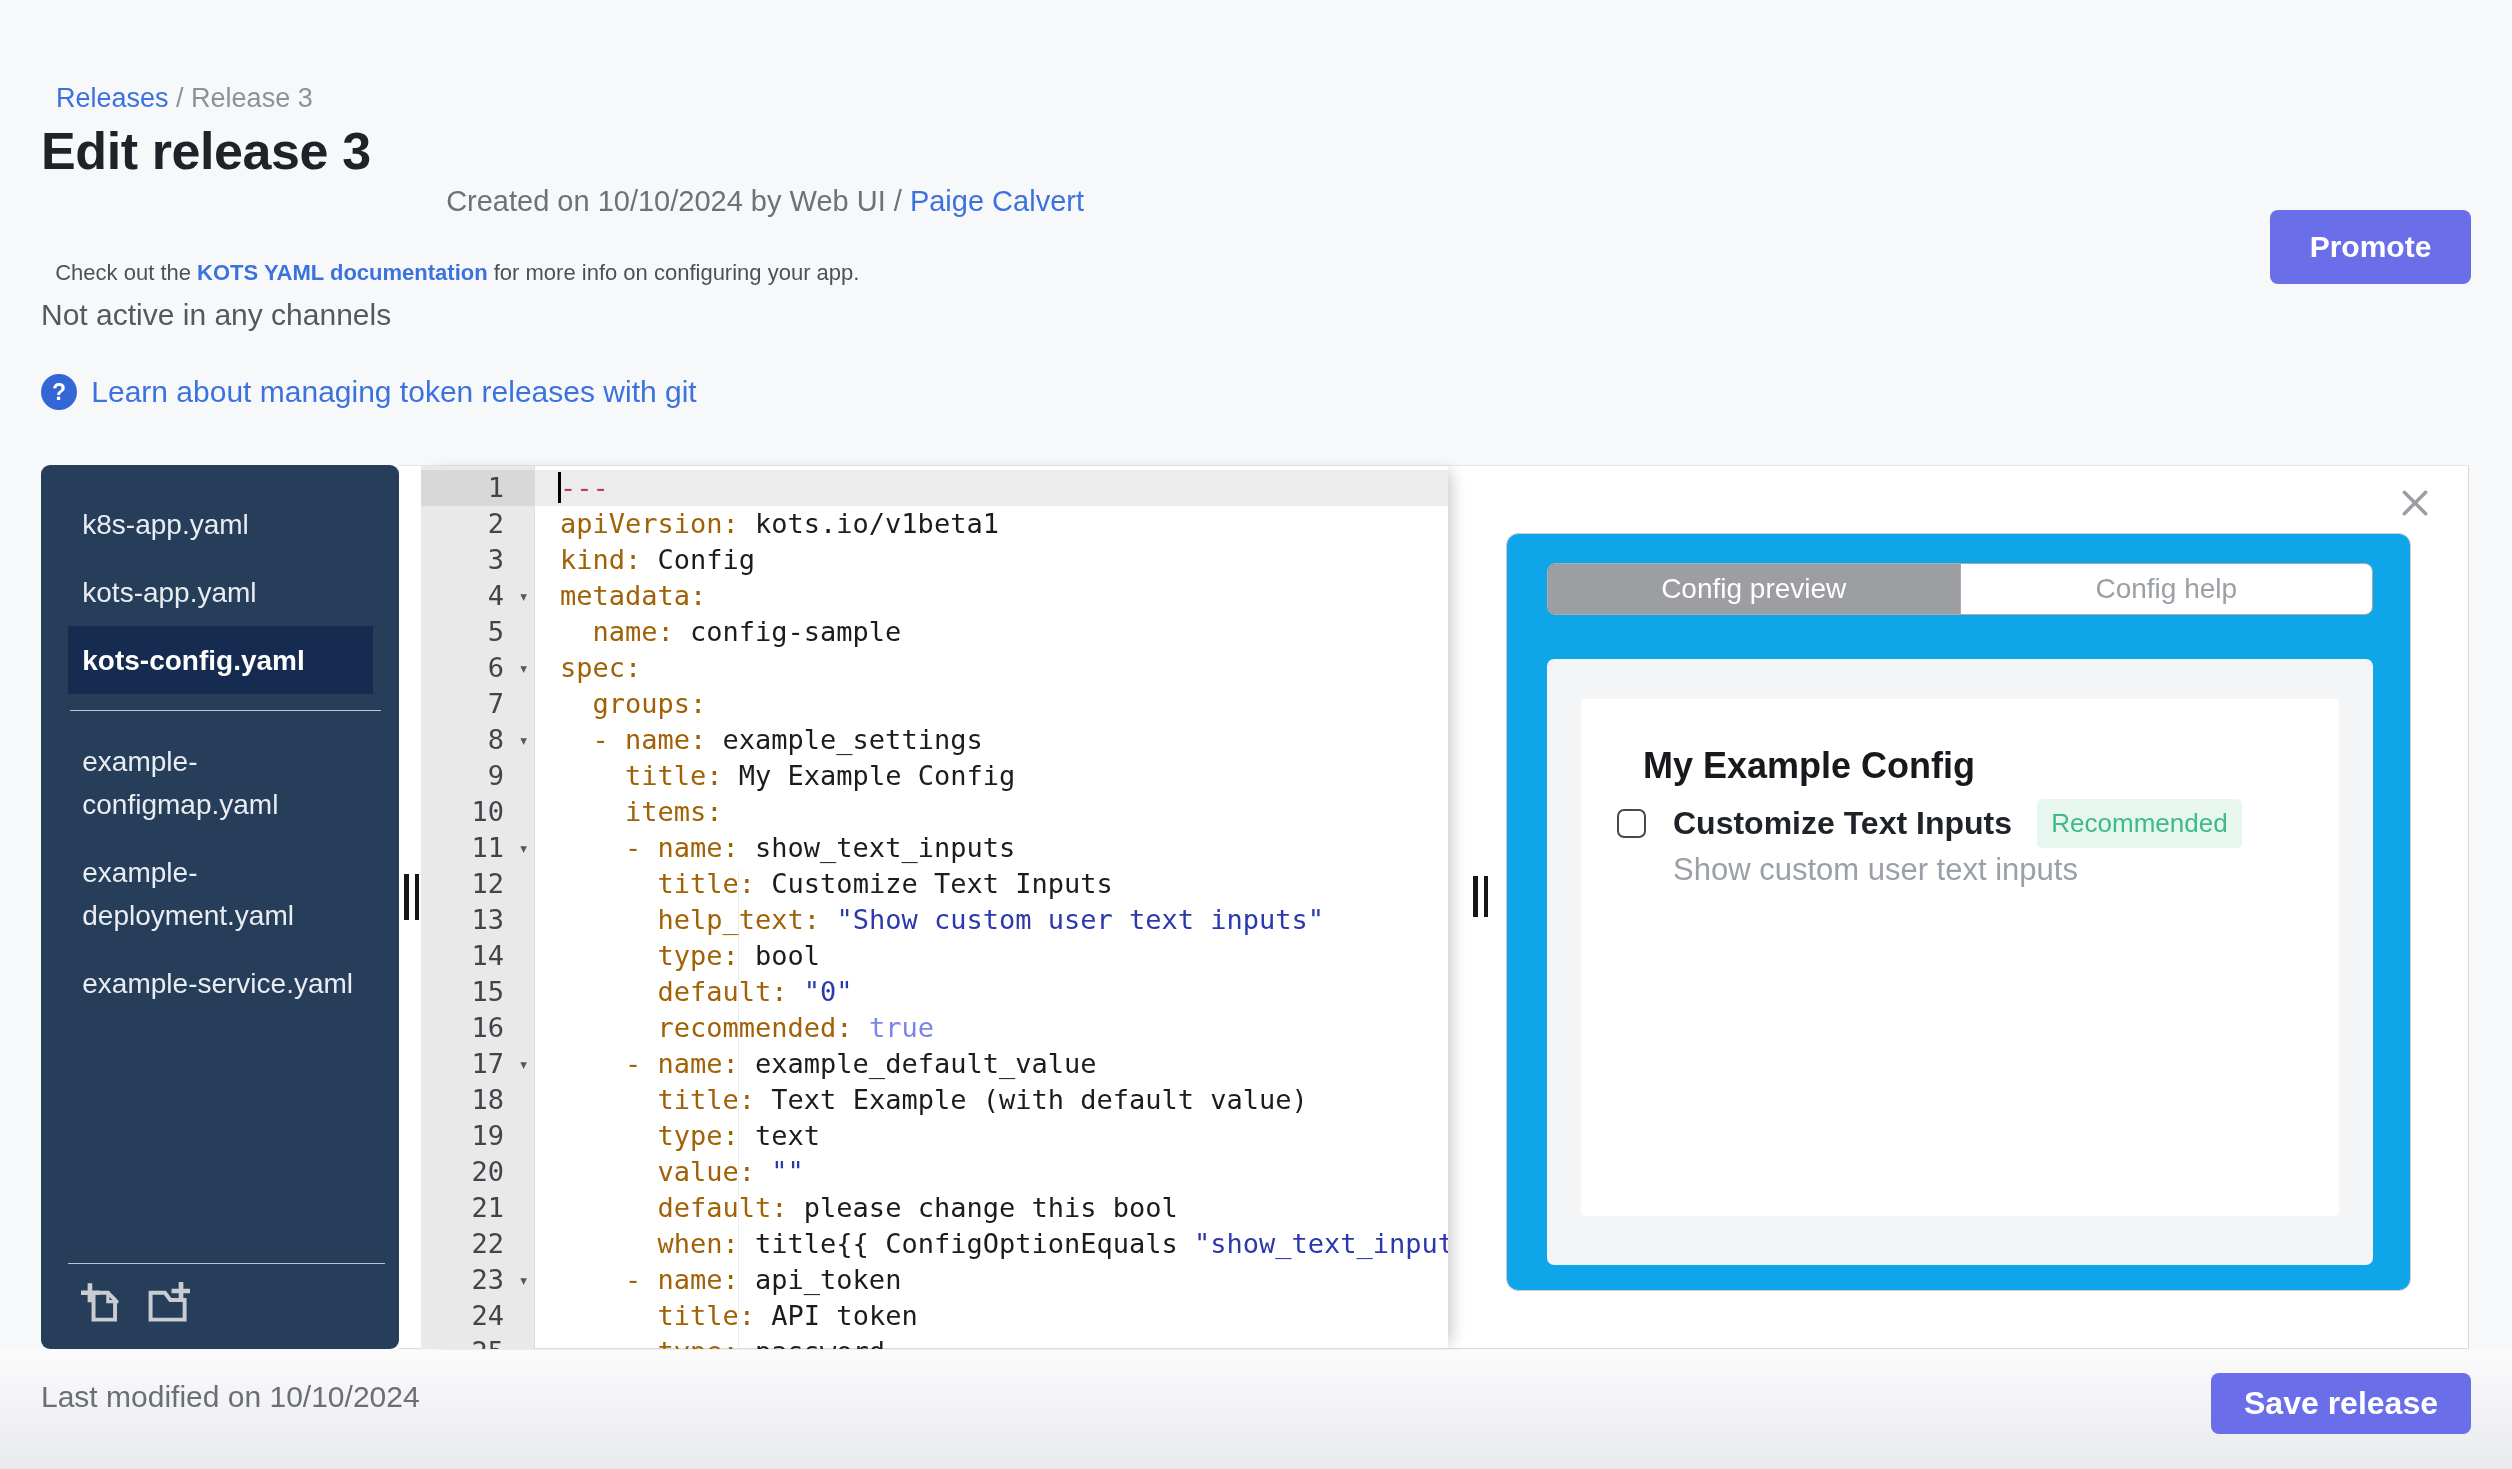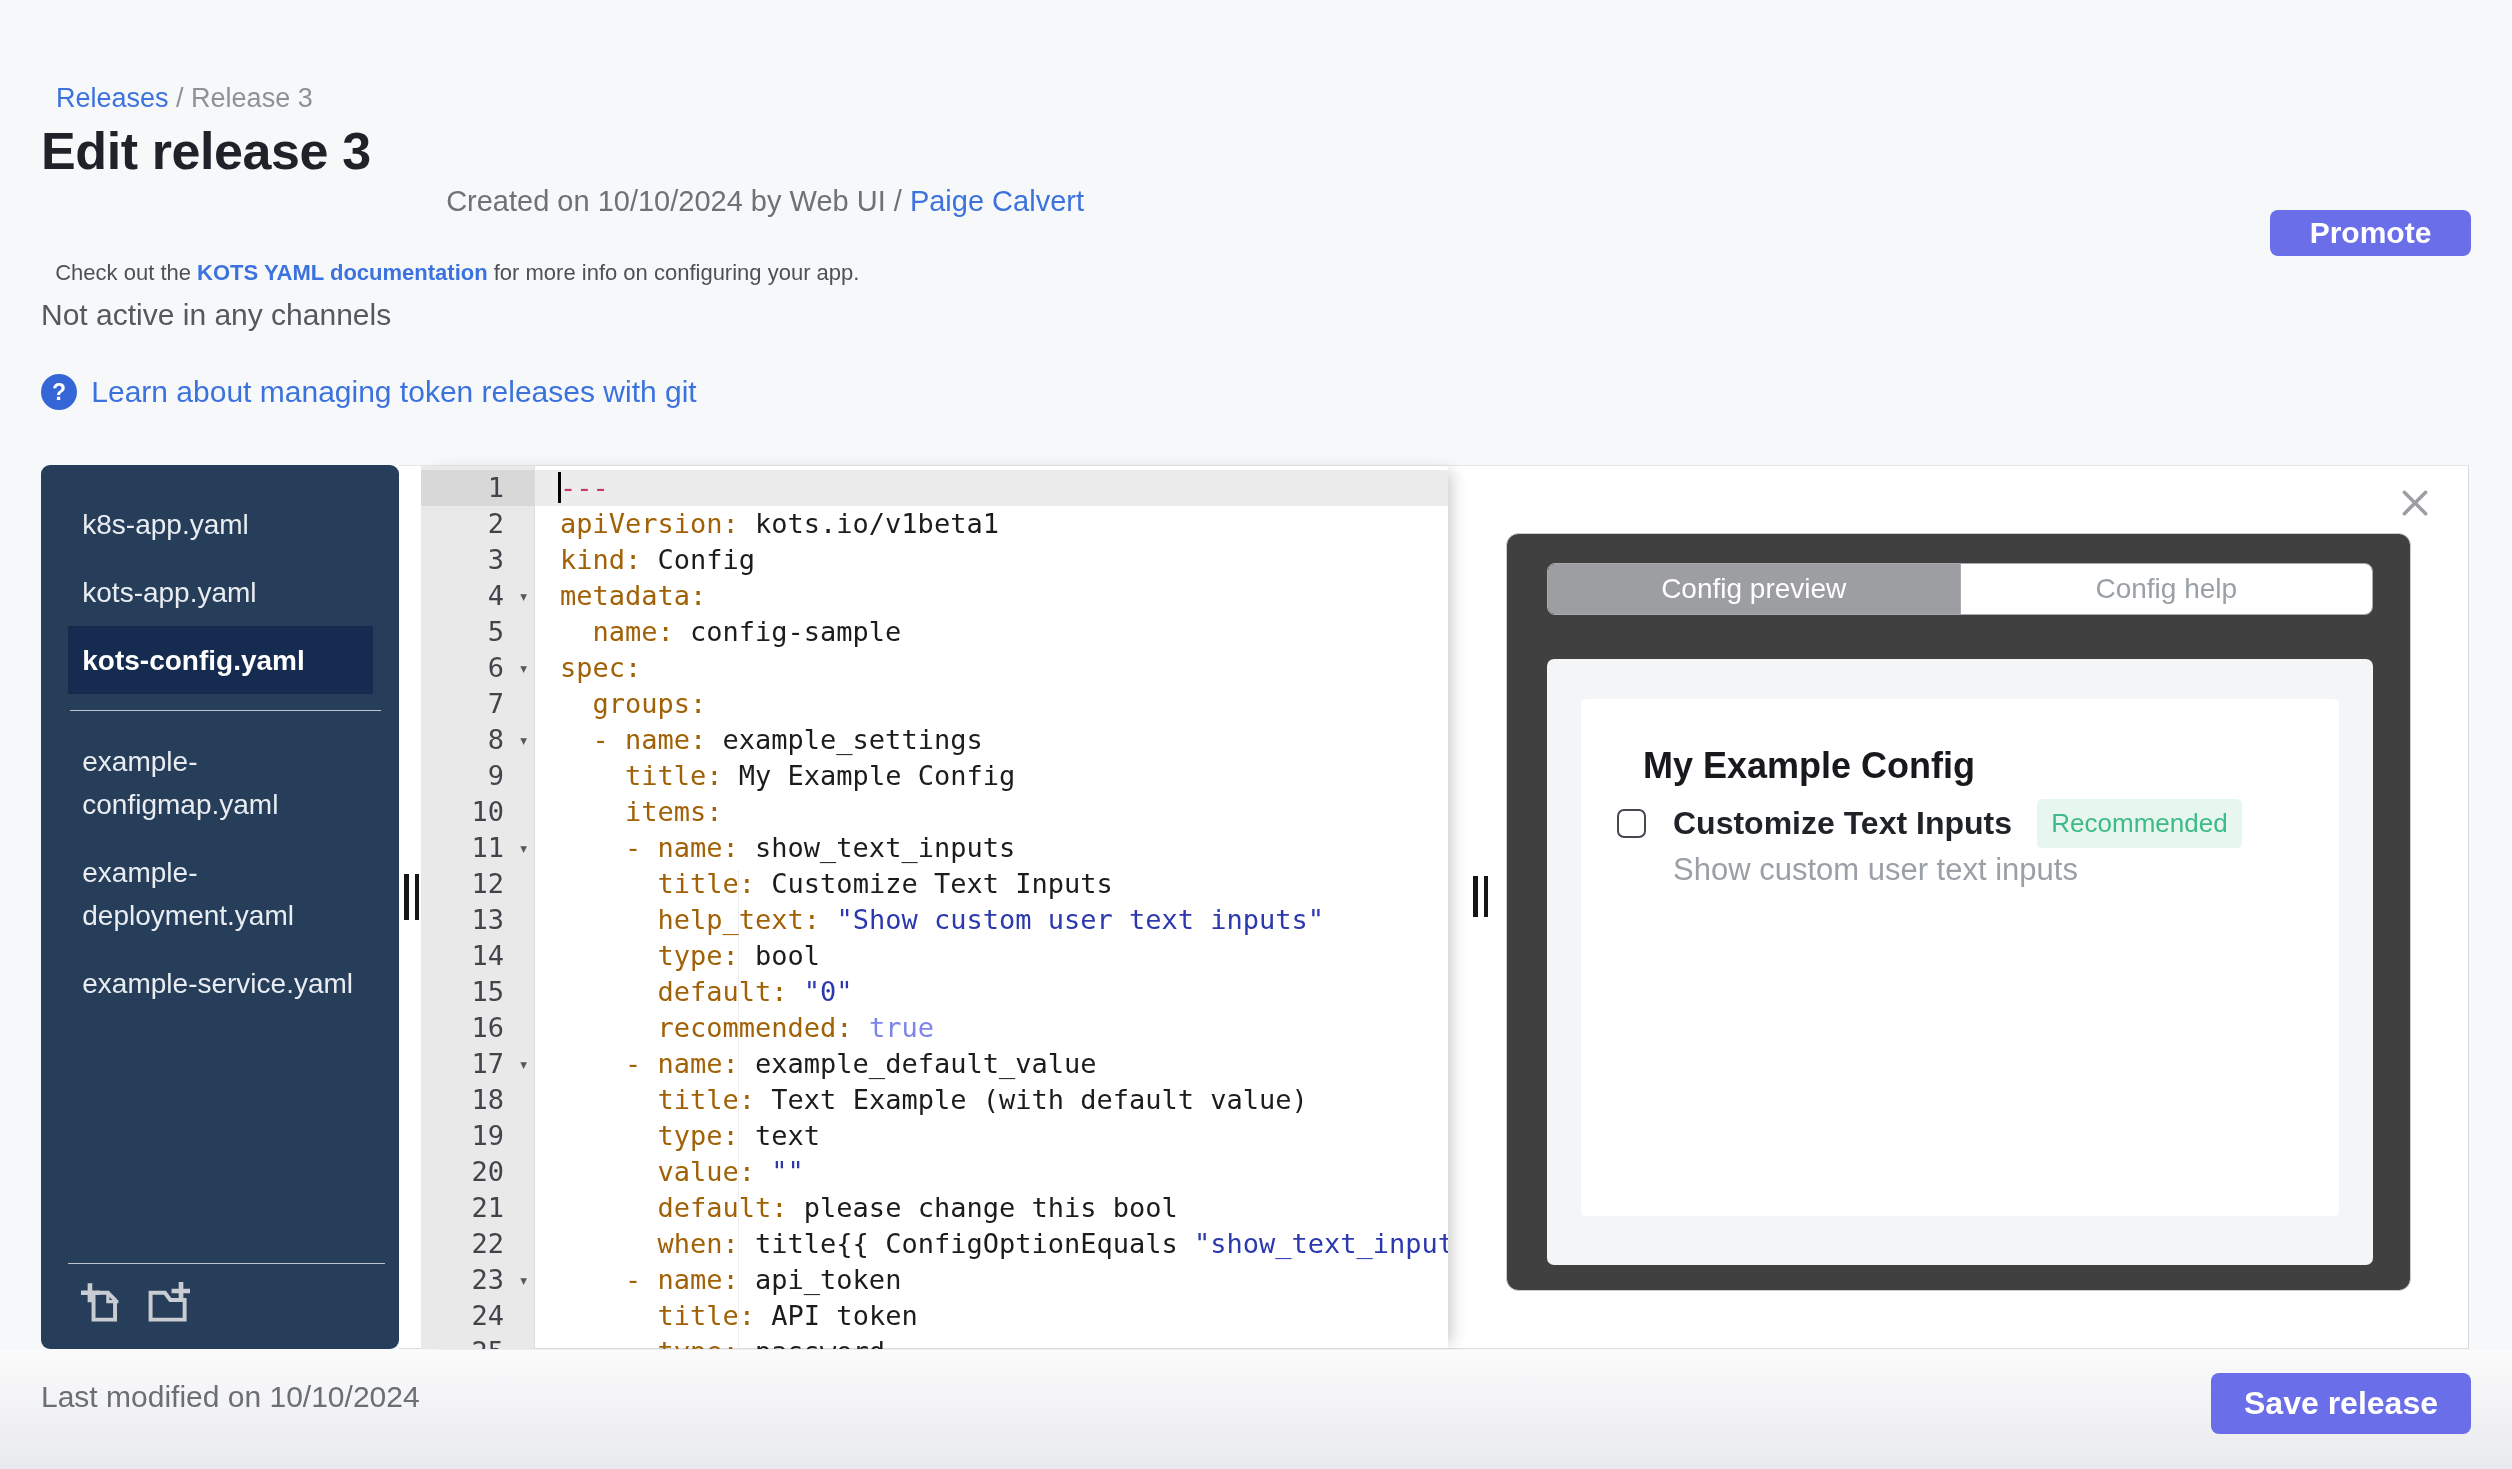--- a/index.html
+++ b/index.html
@@ -18,21 +18,21 @@
   .meta .meta-link{color:#3b72de;cursor:pointer;}
   .info-line{position:absolute;left:43px;top:234px;font-size:22px;color:#4d5156;white-space:pre;}
   .info-line .info-link{color:#3b72de;font-weight:600;cursor:pointer;}
   .status-line{position:absolute;left:41px;top:298px;font-size:30px;color:#55595f;}
   .help-row{position:absolute;left:41px;top:374px;display:flex;align-items:center;cursor:pointer;}
   .help-badge{width:36px;height:36px;border-radius:50%;background:#3566d6;color:#fff;
     font-size:23px;font-weight:700;display:flex;align-items:center;justify-content:center;}
   .help-label{margin-left:14.3px;font-size:30px;color:#3b72de;}
   .btn{display:flex;align-items:center;justify-content:center;background:#6a6ee9;color:#fff;
     border:none;border-radius:8px;cursor:pointer;font-family:"Liberation Sans",sans-serif;}
-  .promote-btn{position:absolute;right:41px;top:210px;width:201px;height:46px;font-size:30px;font-weight:700;}
+  .promote-btn{position:absolute;right:41px;top:210px;width:201px;height:74px;font-size:30px;font-weight:700;}
   
   .main{position:absolute;left:41px;top:465px;width:2428px;height:884px;}
   .sidebar{position:absolute;left:0;top:0;width:358px;height:884px;background:#273e5a;border-radius:9px;}
   .file-list{padding:25px 14.3px 0 27px;}
   .file-item{font-size:28px;color:#e9edf2;line-height:43px;padding:12.5px 0 12.5px 14.3px;width:291px;
     cursor:pointer;overflow-wrap:break-word;}
   .file-item.selected{background:#152b50;font-weight:700;color:#ffffff;}
   .file-divider{border-top:1.8px solid rgba(225,230,237,0.8);margin:16px 3.6px 16px 1.8px;}
   .sidebar-bottom{position:absolute;left:27px;right:14.3px;bottom:14.3px;}
   .sidebar-bottom .bottom-divider{border-top:1.8px solid rgba(225,230,237,0.8);margin-bottom:18px;}
@@ -64,21 +64,21 @@
   .drag-handle{position:absolute;top:408px;width:15px;height:46px;cursor:col-resize;}
   .drag-handle i{position:absolute;top:0;width:4.5px;height:46px;background:#161616;}
   .drag-handle i:first-child{left:0;}
   .drag-handle i:last-child{left:10.7px;}
   .handle-left{left:5.3px;}
   .handle-right{left:1074px;top:410px;height:41px;}
   .handle-right i{height:41px;}
   
   .close-x{position:absolute;left:2000px;top:20.5px;width:32px;height:32px;cursor:pointer;}
   .close-x svg{display:block;}
-  .config-card{position:absolute;left:1107px;top:67px;width:905px;height:758px;background:#404040;
+  .config-card{position:absolute;left:1107px;top:67px;width:905px;height:758px;background:#0ea5e9;
     border:1.8px solid #c9cdd2;border-radius:12.5px;box-sizing:border-box;}
   .tabs{position:absolute;left:40px;top:29px;width:826px;height:52px;display:flex;
     border:1.8px solid #a9abae;border-radius:8px;overflow:hidden;box-sizing:border-box;}
   .tab{flex:1;display:flex;align-items:center;justify-content:center;font-size:28px;cursor:pointer;}
   .tab.active{background:#9c9ea1;color:#ffffff;}
   .tab.inactive{background:#ffffff;color:#9aa0a5;border-left:1.8px solid #a9abae;}
   .preview-box{position:absolute;left:40px;top:125px;width:826px;height:606px;background:#f4f5f7;border-radius:7.1px;}
   .preview-inner{position:absolute;left:34px;top:40px;width:758px;height:517px;background:#ffffff;border-radius:4.5px;}
   .cfg-heading{position:absolute;left:62px;top:46px;font-size:36px;font-weight:700;color:#17191d;}
   .cfg-row{position:absolute;left:36px;top:100px;display:flex;align-items:center;}

